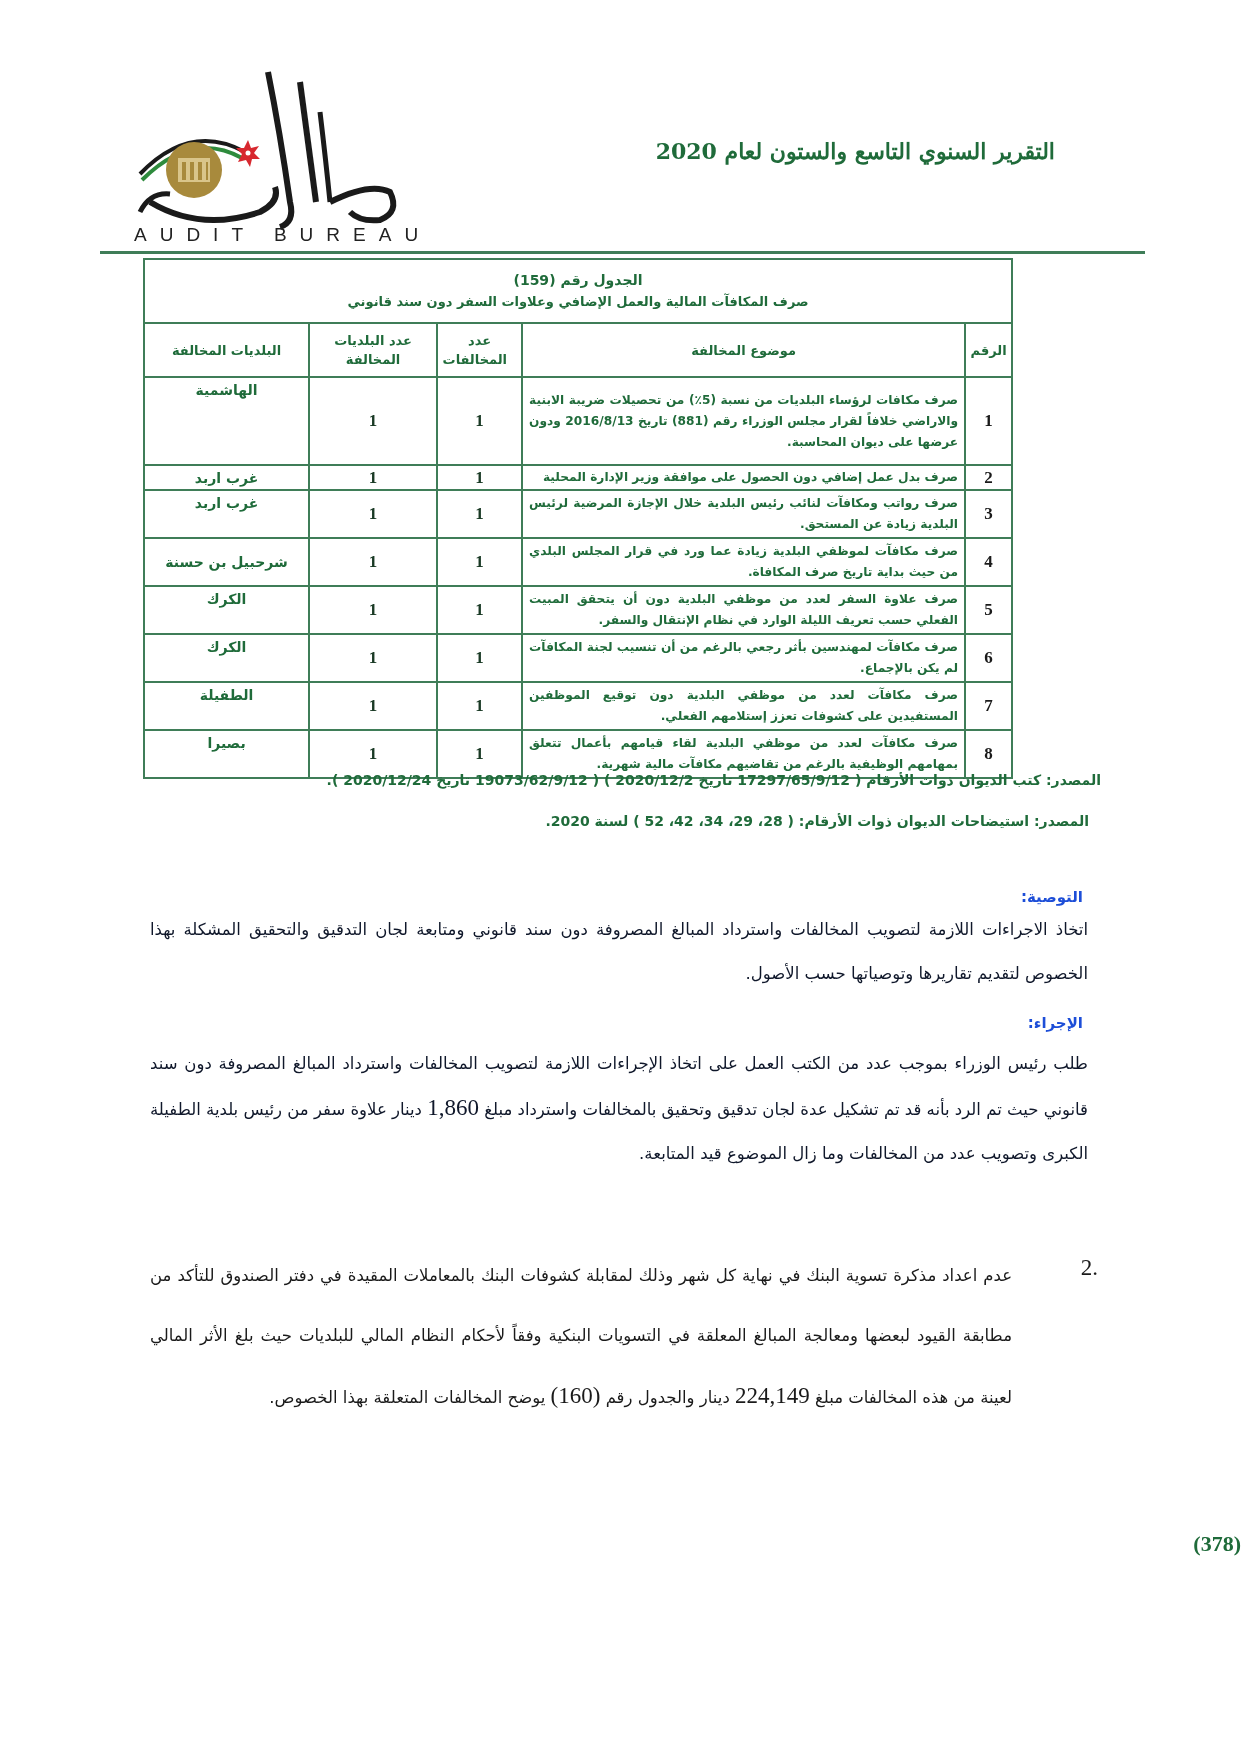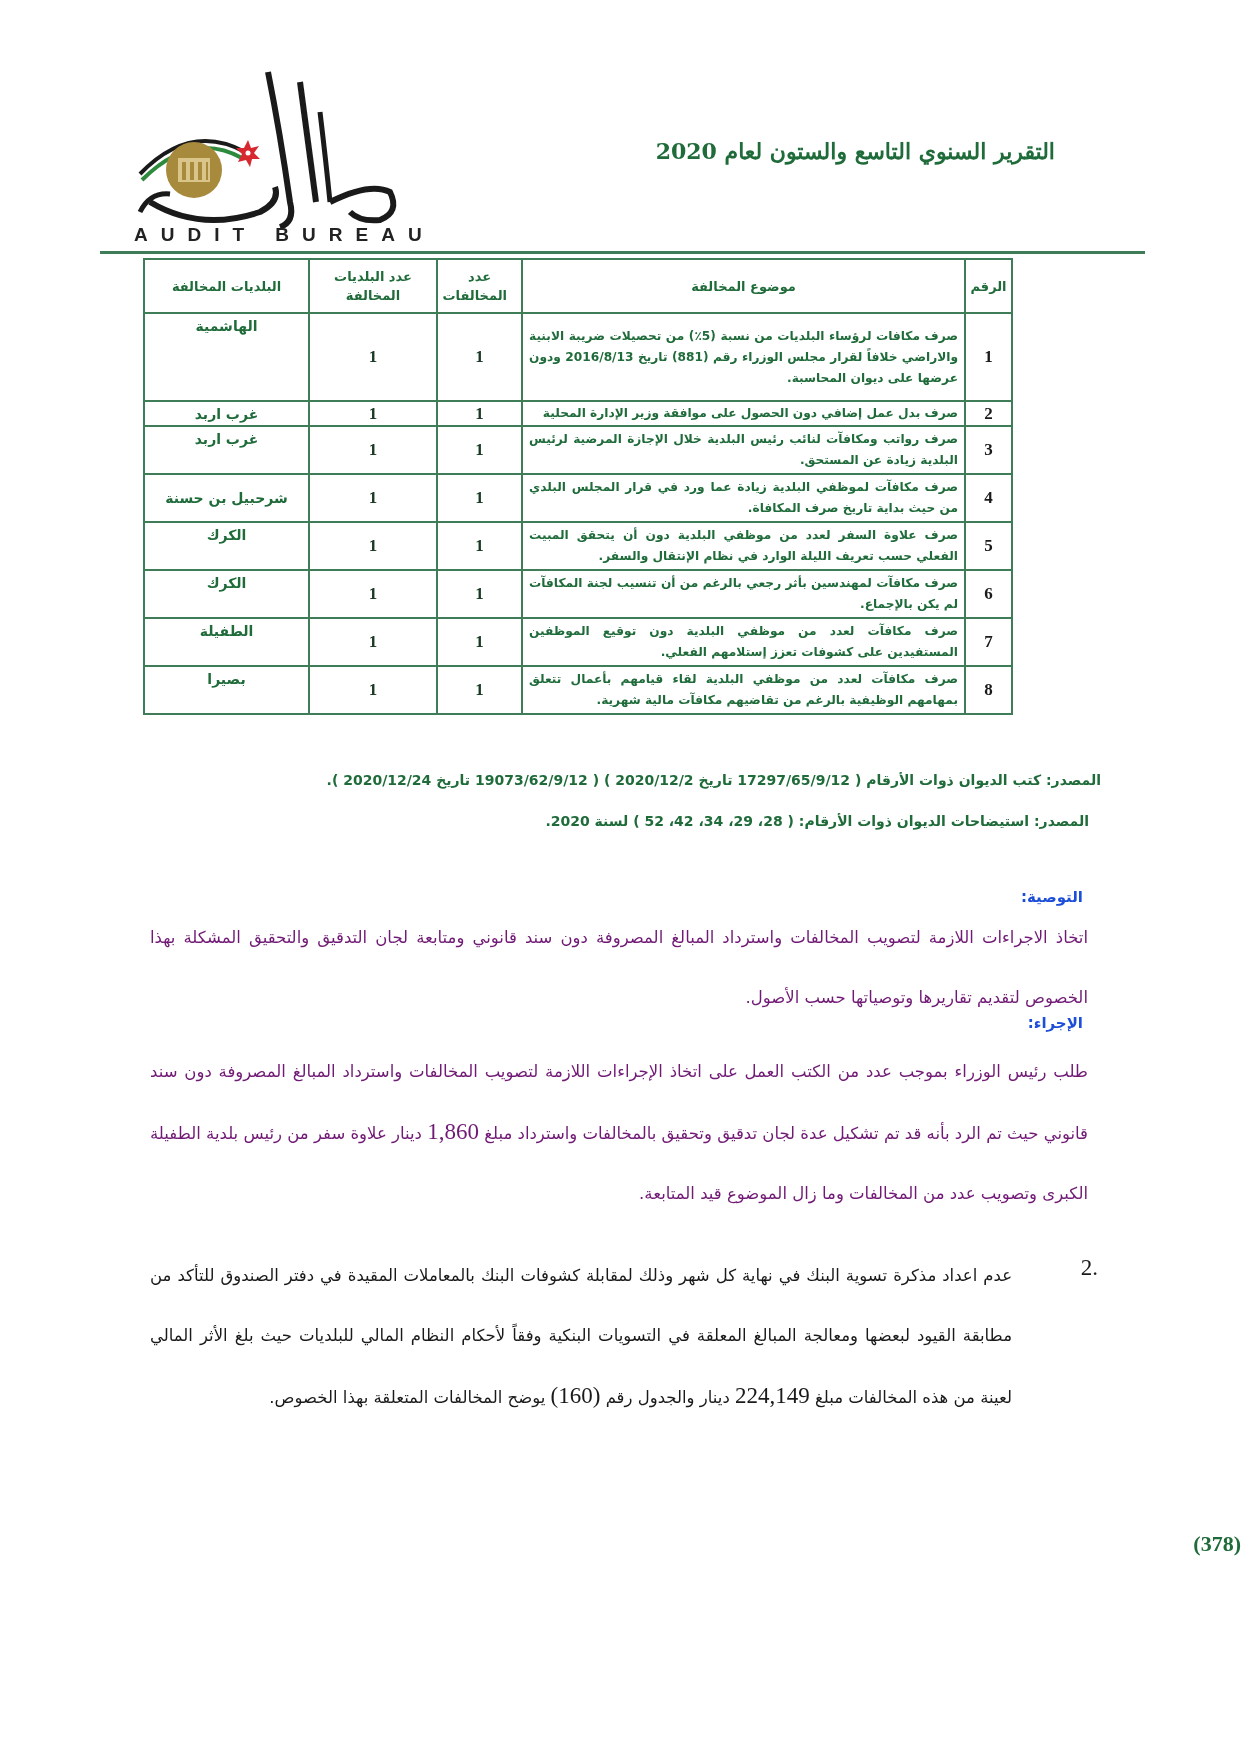--- a/index.html
+++ b/index.html
@@ -2,21 +2,21 @@
 <html><head>
 <meta charset="utf-8">
 <style>
   html, body { margin: 0; padding: 0; background: #ffffff; }
   body { width: 1241px; height: 1755px; position: relative; overflow: hidden;
          font-family: "DejaVu Sans", sans-serif; color: #1a1a1a; }
 
   
   #logo { position: absolute; left: 130px; top: 62px; width: 290px; height: 190px; }
   #logo-text { position: absolute; left: 134px; top: 224px; font-family: "Liberation Sans", sans-serif;
-               font-size: 19px; letter-spacing: 13px; color: #222; font-weight: bold; }
+               font-size: 19px; letter-spacing: 13px; color: #222; }
   #report-title { position: absolute; right: 186px; top: 138px; font-family: "DejaVu Serif", serif;
                   font-size: 22px; font-weight: bold; color: #1f6b3a; direction: rtl; white-space: nowrap; }
   #header-rule { position: absolute; left: 100px; top: 251px; width: 1045px; height: 3px; background: #3f7d58; }
 
   
   #table-wrap { position: absolute; left: 143px; top: 258px; width: 868px; }
   table { border-collapse: collapse; width: 868px; direction: rtl; table-layout: fixed; }
   td, th { border: 2px solid #3f7d58; padding: 0; font-family: "DejaVu Sans", sans-serif; }
   .caption-cell { height: 62px; text-align: center; vertical-align: middle; }
   .cap1 { font-size: 14px; font-weight: bold; color: #1f6b3a; line-height: 22px; }
@@ -38,21 +38,21 @@
             font-family: "DejaVu Sans", sans-serif; font-size: 14px; font-weight: bold; color: #1f6b3a; }
   #source-1 { top: 772px; }
   #source-2 { top: 813px; right: 152px; }
 
   
   .heading { position: absolute; right: 158px; direction: rtl; font-size: 15px; font-weight: bold; color: #1d4ed8; }
   #rec-heading { top: 888px; }
   #act-heading { top: 1014px; }
   .para { position: absolute; left: 150px; width: 938px; direction: rtl; text-align: justify;
           text-align-last: right; font-family: "DejaVu Sans", sans-serif; font-size: 16.5px;
-          line-height: 60px; color: #701a75; }
+          line-height: 44px; color: #0f172a; }
   .para .n { font-family: "Liberation Serif", serif; font-size: 23px; }
   #rec-text { top: 908px; }
   #act-text { top: 1042px; }
   #point-2 { position: absolute; left: 150px; width: 862px; top: 1246px; direction: rtl; text-align: justify;
              text-align-last: right; font-size: 16.5px; line-height: 60px; color: #1a1a1a; }
   #point-2 .n { font-family: "Liberation Serif", serif; font-size: 23px; }
   #point-num { position: absolute; right: 143px; top: 1246px; font-family: "Liberation Serif", serif;
                font-size: 23px; line-height: 44px; color: #1a1a1a; }
 
   #page-number { position: absolute; left: 0; width: 1241px; top: 1531px; text-align: right;
@@ -92,20 +92,26 @@
 <div id="table-wrap">
   <table>
     <colgroup>
       <col style="width:47px">
       <col style="width:443px">
       <col style="width:85px">
       <col style="width:128px">
       <col style="width:165px">
     </colgroup>
     <tbody>
+        <tr>
+      <td colspan="5" class="caption-cell">
+        <div class="cap1">الجدول رقم (159)</div>
+        <div class="cap2">صرف المكافآت المالية والعمل الإضافي وعلاوات السفر دون سند قانوني</div>
+      </td>
+    </tr>
     <tr>
       <th>الرقم</th>
       <th>موضوع المخالفة</th>
       <th style="padding:0 14px;">عدد المخالفات</th>
       <th style="padding:0 18px;">عدد البلديات المخالفة</th>
       <th>البلديات المخالفة</th>
     </tr>
     <tr style="height:88px">
       <td class="num">1</td>
       <td class="subject">صرف مكافات لرؤساء البلديات من نسبة (5٪) من تحصيلات ضريبة الابنية والاراضي خلافاً لقرار مجلس الوزراء رقم (881) تاريخ 2016/8/13 ودون عرضها على ديوان المحاسبة.</td>

